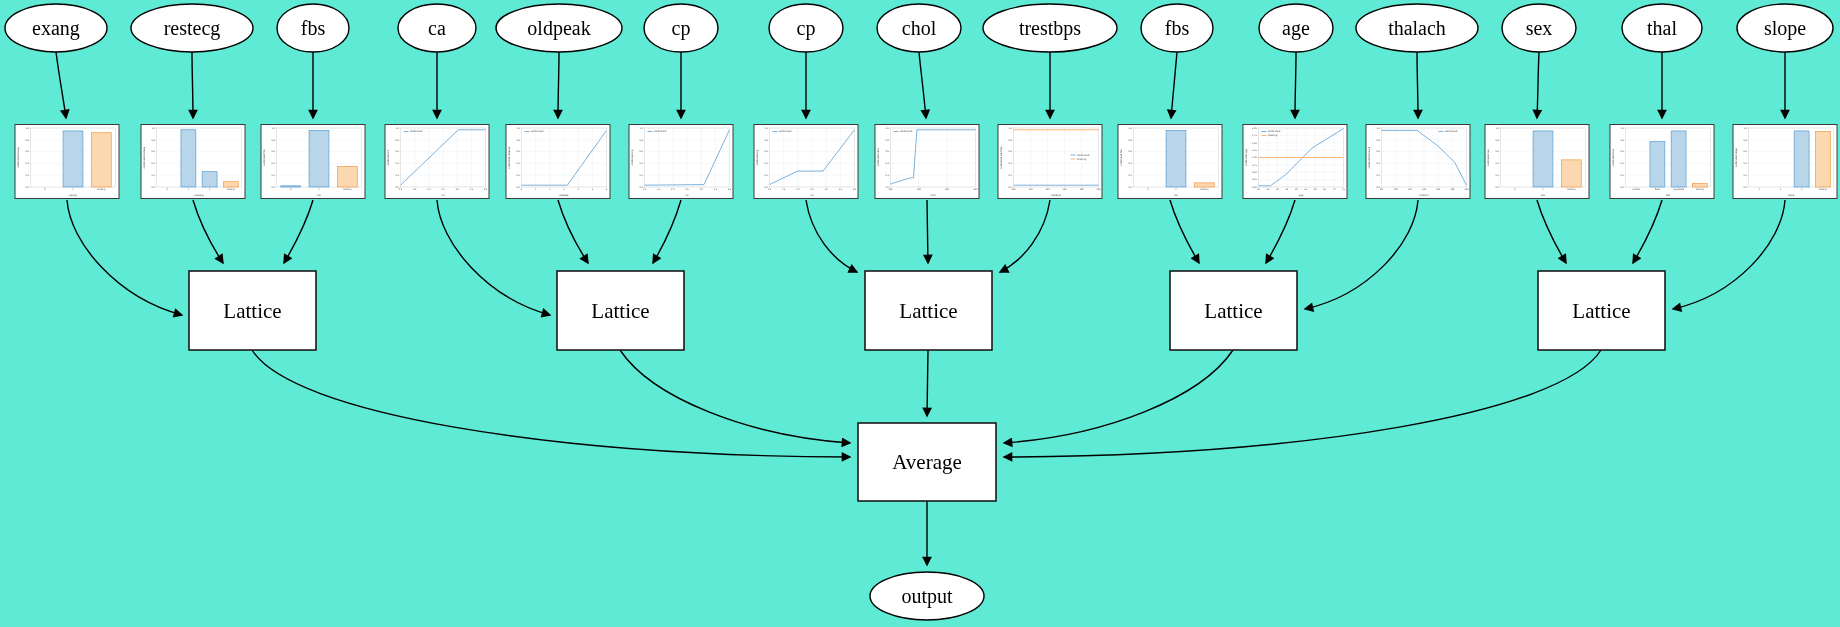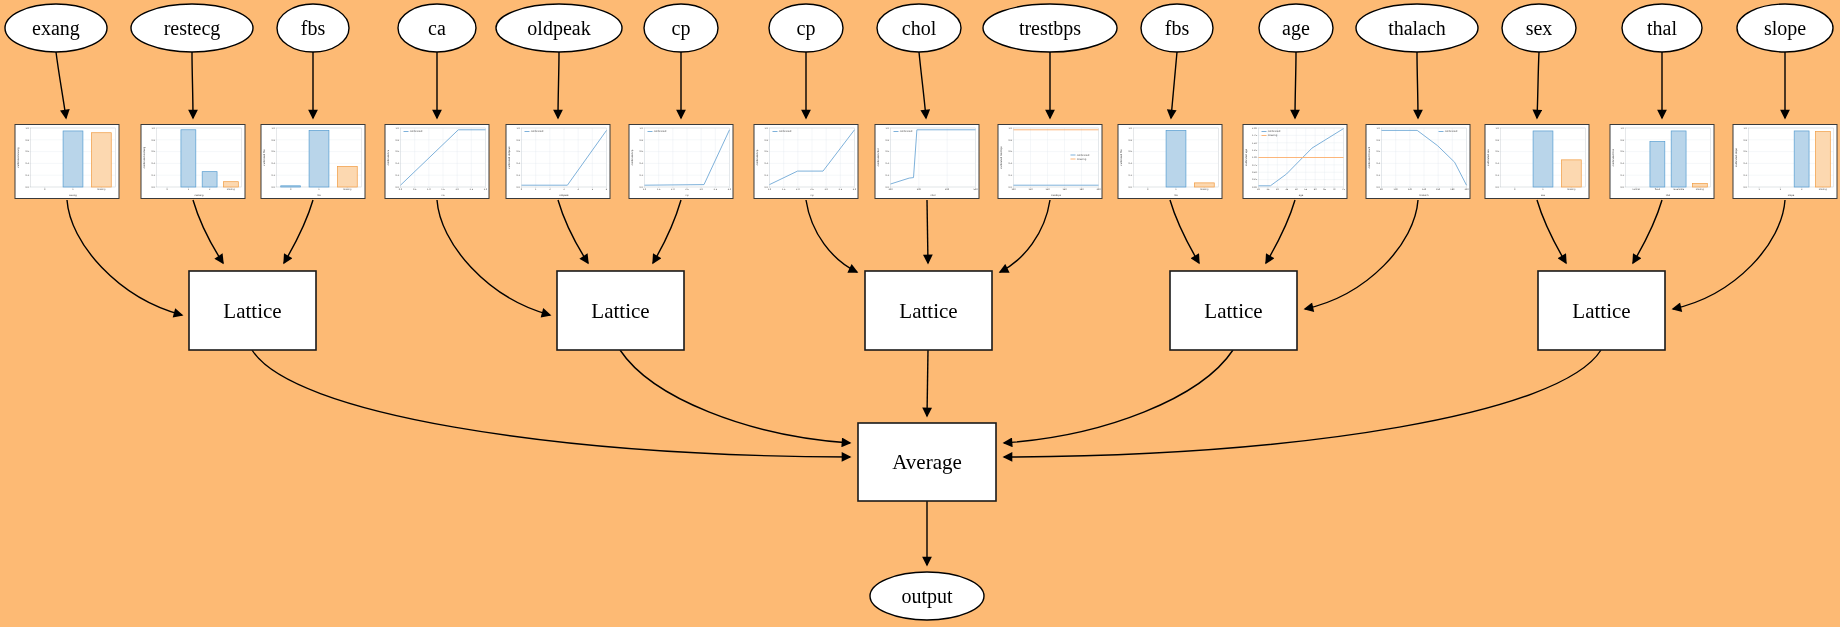--- a/index.html
+++ b/index.html
@@ -1,16 +1,16 @@
 <!DOCTYPE html>
 <html><head>
 <meta charset="utf-8">
 <style>
   html,body{margin:0;padding:0;background:#ffffff;}
-  .stage{position:relative;width:1840px;height:627px;background:#fdba74;overflow:hidden;
+  .stage{position:relative;width:1840px;height:627px;background:#5eead4;overflow:hidden;
          font-family:"Liberation Serif","DejaVu Serif",serif;}
   svg text{user-select:none;}
   .node-label{font-family:"Liberation Serif","DejaVu Serif",serif;fill:#000;}
   .ellipse-node{fill:#ffffff;stroke:#000000;stroke-width:1.4;}
   .box-node{fill:#ffffff;stroke:#1a1a1a;stroke-width:1.6;}
   .edge{fill:none;stroke:#000;stroke-width:1.4;}
 </style>
 </head>
 <body>
 

